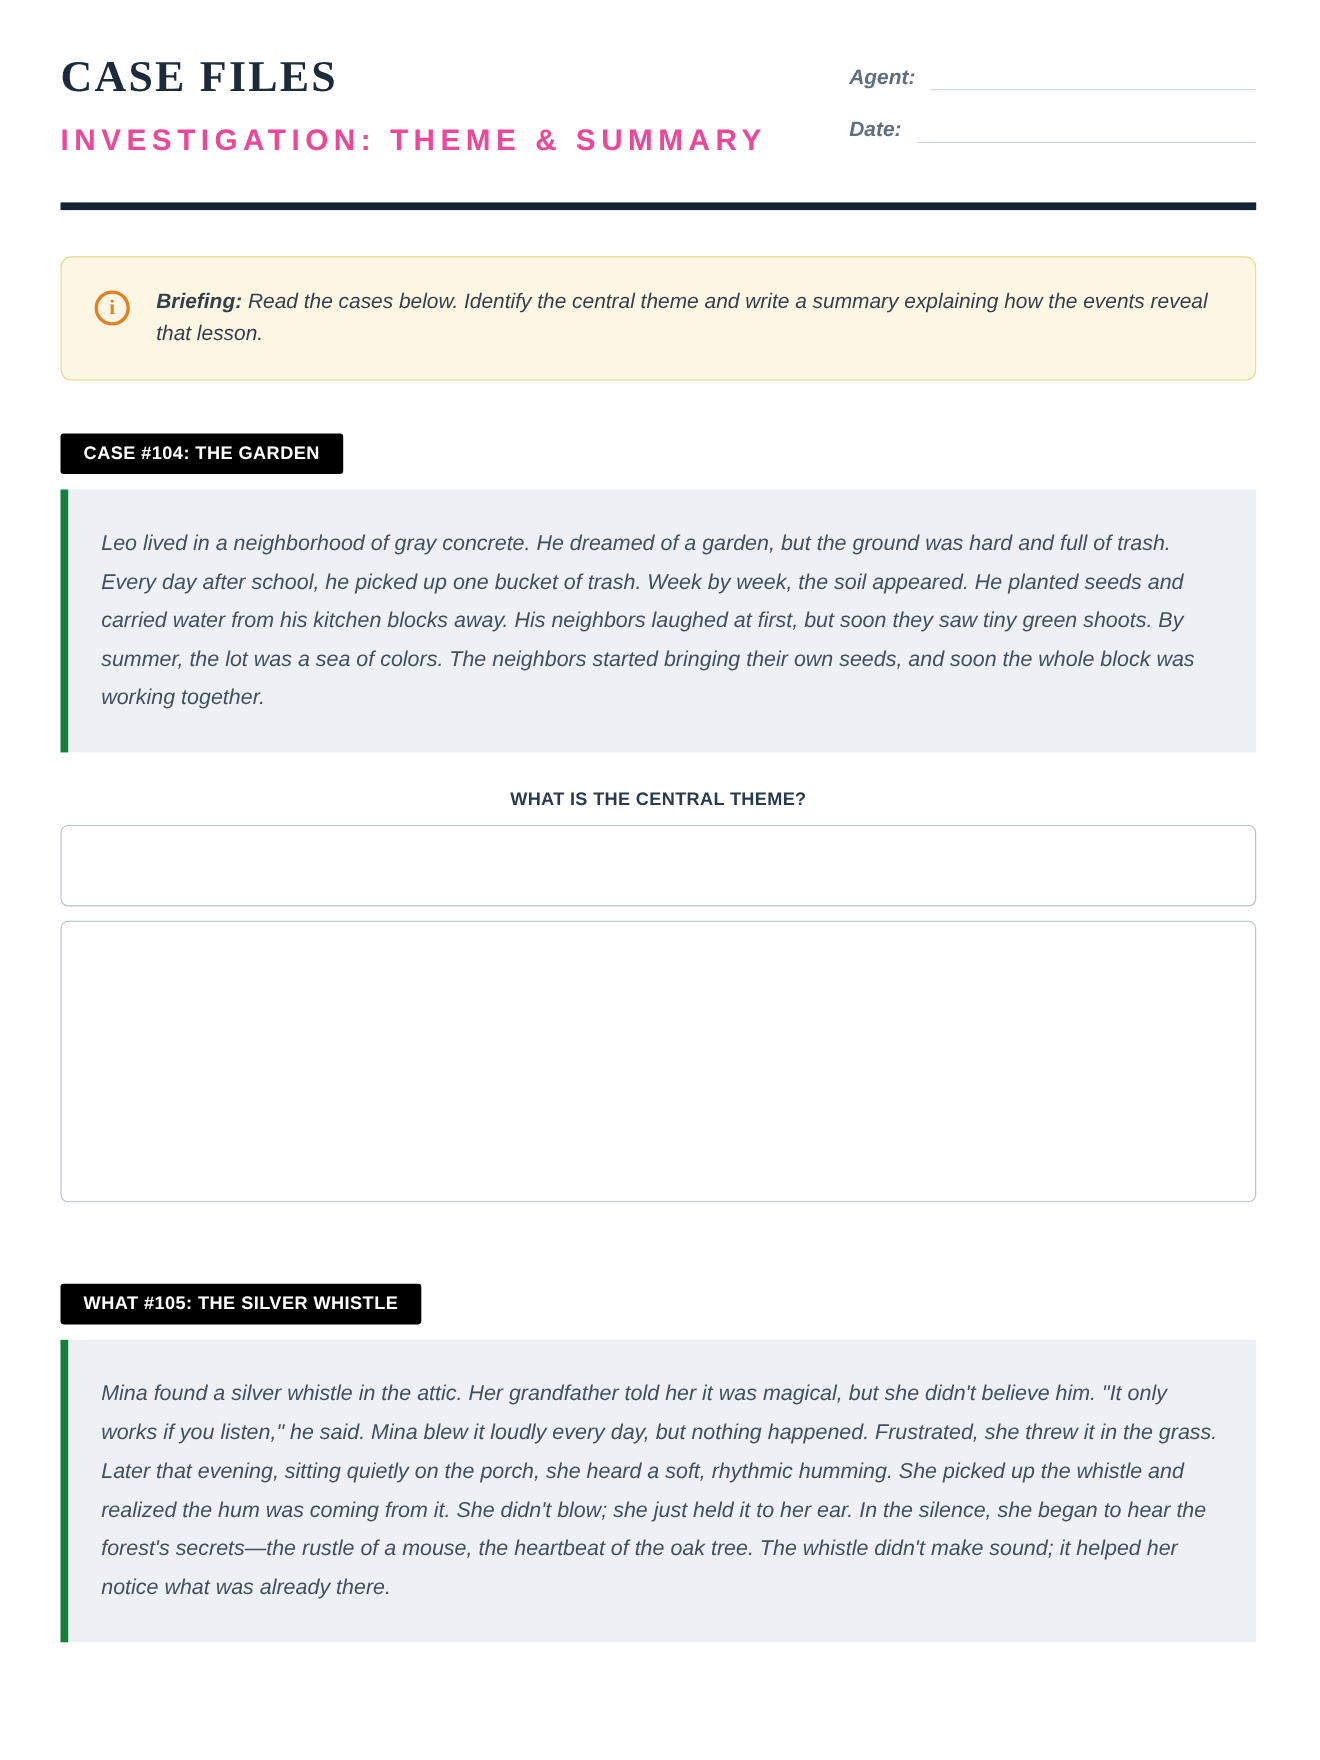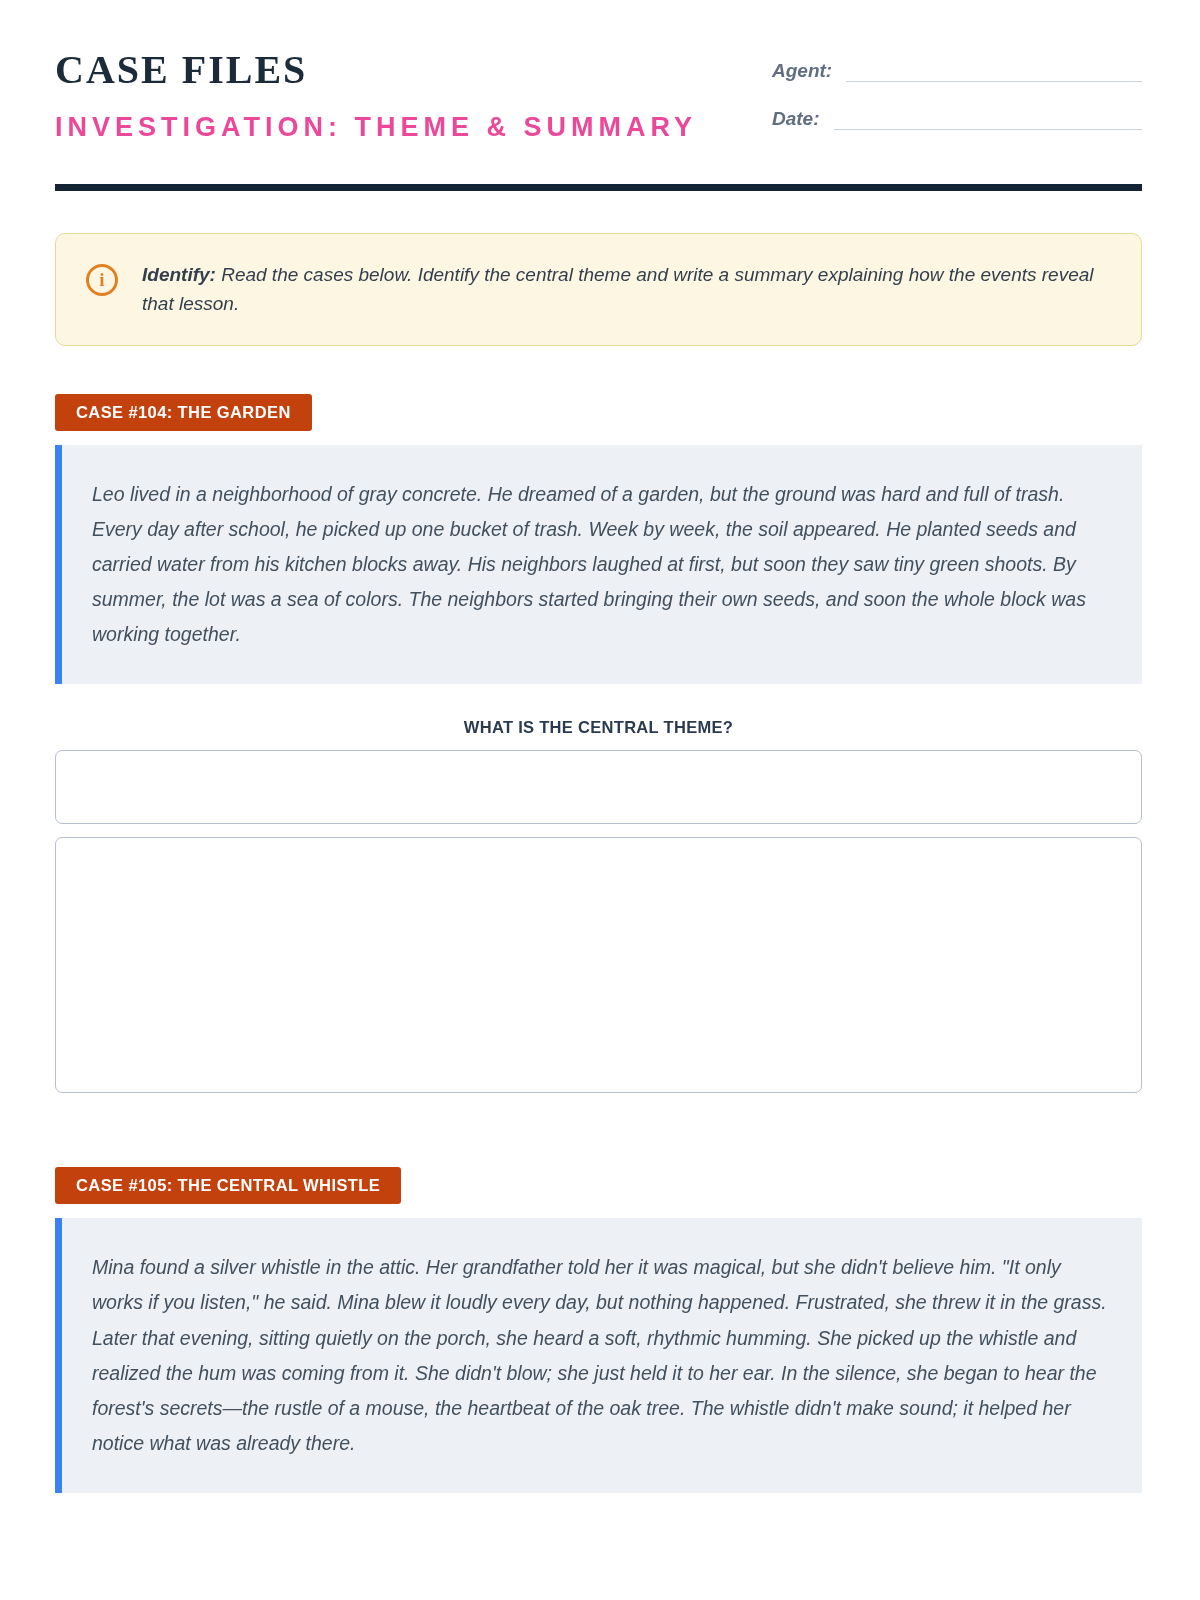--- a/index.html
+++ b/index.html
@@ -80,32 +80,32 @@
     font-size: 19px;
     line-height: 1.55;
     color: #333f4d;
   }
   .briefing-text .b-label { font-weight: 700; }
 
   
   .case-badge {
     display: inline-block;
     margin-top: 48px;
-    background: #c2410c;
+    background: #000000;
     color: #ffffff;
     font-weight: 700;
     font-size: 16.5px;
     letter-spacing: 0.4px;
     padding: 9px 21px;
     border-radius: 3px;
   }
   .story-box {
     margin-top: 14px;
     background: #edf0f4;
-    border-left: 7px solid #3b82f6;
+    border-left: 7px solid #15803d;
     padding: 32px 34px 32px 30px;
     font-style: italic;
     font-size: 19.5px;
     line-height: 1.8;
     color: #42505e;
   }
 
   .q-label {
     margin-top: 34px;
     font-weight: 700;
@@ -151,31 +151,31 @@
         <span class="fill-label">Date:</span>
         <span class="fill-line"></span>
       </div>
     </div>
   </div>
 
   <div class="rule"></div>
 
   <div class="briefing">
     <span class="info-icon">i</span>
-    <p class="briefing-text"><span class="b-label">Identify:</span> <span>Read the cases below. Identify the central theme and write a summary explaining how the events reveal that lesson.</span></p>
+    <p class="briefing-text"><span class="b-label">Briefing:</span> <span>Read the cases below. Identify the central theme and write a summary explaining how the events reveal that lesson.</span></p>
   </div>
 
   <div class="case-section case-section-1">
     <div class="case-badge">CASE #104: THE GARDEN</div>
     <div class="story-box">Leo lived in a neighborhood of gray concrete. He dreamed of a garden, but the ground was hard and full of trash. Every day after school, he picked up one bucket of trash. Week by week, the soil appeared. He planted seeds and carried water from his kitchen blocks away. His neighbors laughed at first, but soon they saw tiny green shoots. By summer, the lot was a sea of colors. The neighbors started bringing their own seeds, and soon the whole block was working together.</div>
 
     <div class="q-label">WHAT IS THE CENTRAL THEME?</div>
     <input type="text" class="answer-input" value="" style="">
 
     <textarea class="answer-textarea" value="" style=""></textarea>
   </div>
 
   <div class="case-section case-section-2">
-    <div class="case-badge">CASE #105: THE CENTRAL WHISTLE</div>
+    <div class="case-badge">WHAT #105: THE SILVER WHISTLE</div>
     <div class="story-box">Mina found a silver whistle in the attic. Her grandfather told her it was magical, but she didn't believe him. "It only works if you listen," he said. Mina blew it loudly every day, but nothing happened. Frustrated, she threw it in the grass. Later that evening, sitting quietly on the porch, she heard a soft, rhythmic humming. She picked up the whistle and realized the hum was coming from it. She didn't blow; she just held it to her ear. In the silence, she began to hear the forest's secrets—the rustle of a mouse, the heartbeat of the oak tree. The whistle didn't make sound; it helped her notice what was already there.</div>
   </div>
 
 </div>
 
 </body></html>

